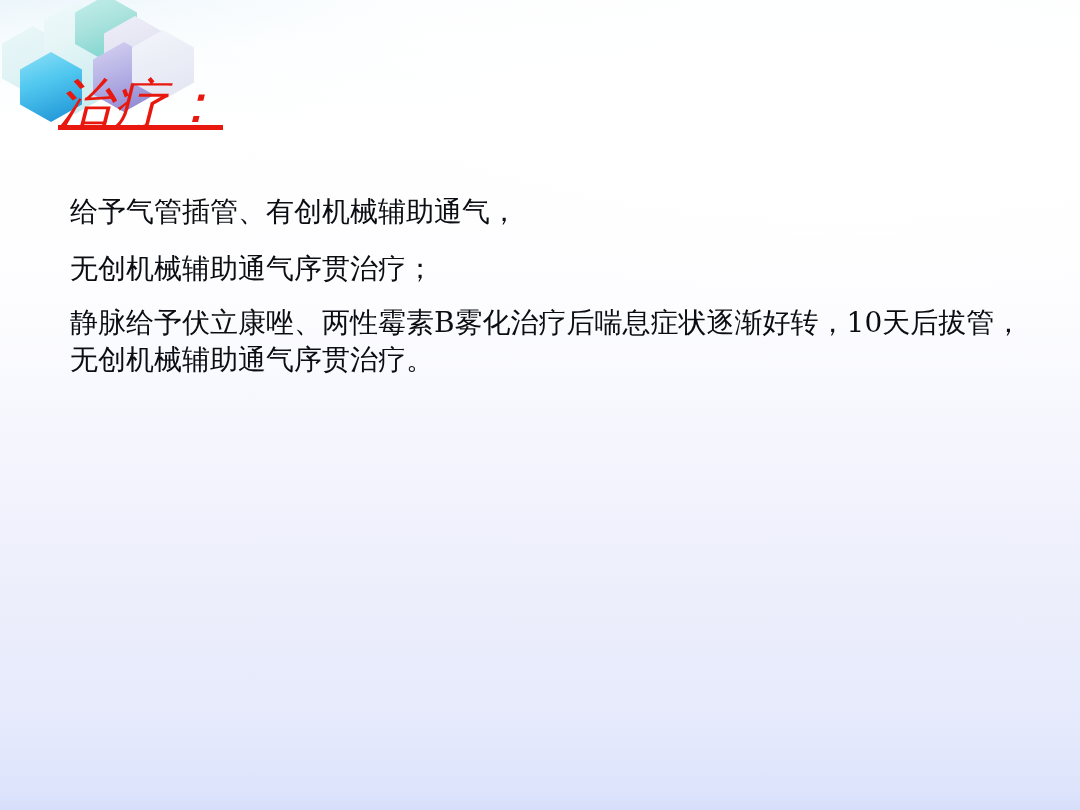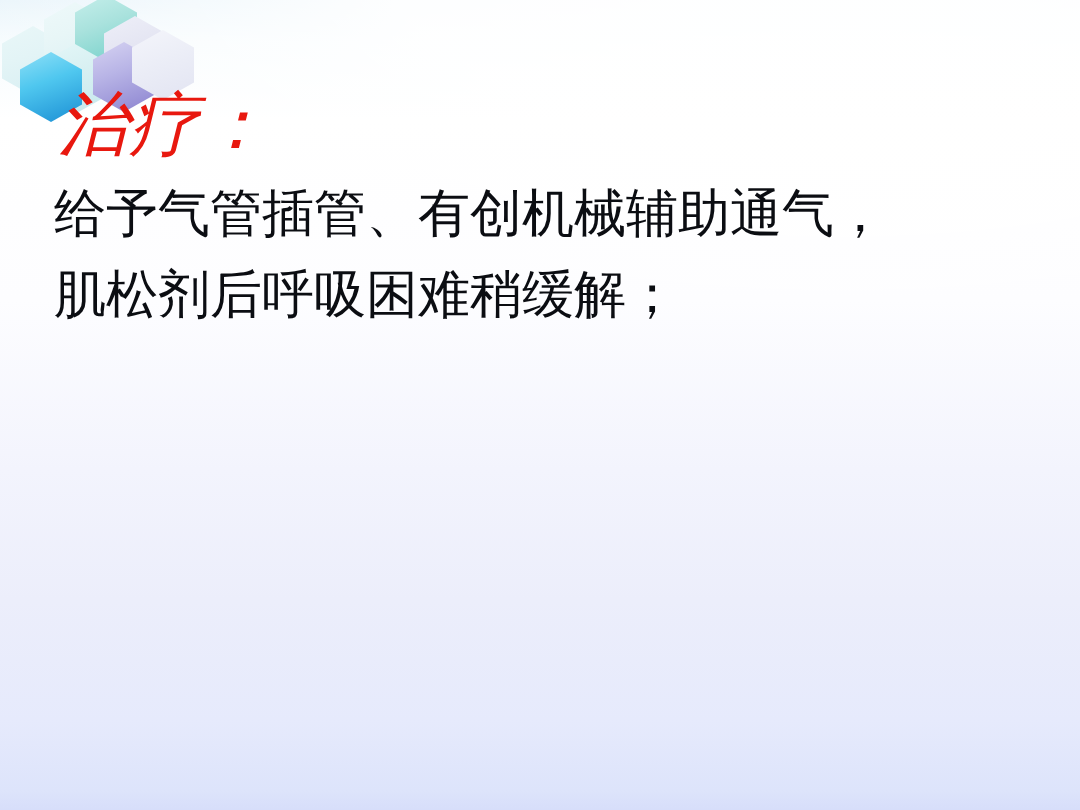--- a/index.html
+++ b/index.html
@@ -44,43 +44,44 @@
     position: absolute;
     width: 62px;
     height: 70px;
     clip-path: polygon(50% 0%, 100% 25%, 100% 75%, 50% 100%, 0% 75%, 0% 25%);
   }
 
   
   #title {
     position: absolute;
     left: 58px;
-    top: 88px;
+    top: 76px;
     font-family: "DejaVu Serif", "Liberation Serif", serif;
-    font-size: 70px;
+    font-size: 54px;
     line-height: 1.05;
     color: #e8180f;
     font-style: italic;
     font-weight: 400;
     letter-spacing: 1px;
     white-space: pre;
+    text-decoration: underline;
   }
 
   
   #body-text {
     position: absolute;
     left: 54px;
     top: 176px;
     width: 990px;
   }
   .para {
     font-family: "DejaVu Serif", "Liberation Serif", serif;
-    font-size: 52px;
+    font-size: 28px;
     color: #0b0d12;
-    margin: 0;
+    margin: 16px;
     white-space: pre-wrap;
     letter-spacing: 0px;
   }
   .para.p1 { line-height: 1.45; margin-bottom: 6px; }
   .para.p2 { line-height: 1.30; margin-bottom: 8px; }
   .para.p3 { line-height: 1.45; margin-bottom: 6px; }
   .para.p4 { line-height: 1.30; }
 </style>
 </head>
 <body>
@@ -95,16 +96,17 @@
       <div class="hex" style="left: 20px; top: 52px; width: 62px; height: 70px; background: linear-gradient(160deg, rgb(143, 224, 247) 0%, rgb(79, 199, 239) 42%, rgb(27, 143, 212) 100%);"></div>
       <div class="hex" style="left: 104px; top: 16px; width: 62px; height: 70px; background: linear-gradient(160deg, rgb(238, 239, 248) 0%, rgb(229, 230, 243) 42%, rgb(218, 219, 238) 100%);"></div>
       <div class="hex" style="left: 93px; top: 42px; width: 62px; height: 70px; background: linear-gradient(160deg, rgb(214, 211, 242) 0%, rgb(184, 180, 230) 42%, rgb(138, 130, 207) 100%);"></div>
       <div class="hex" style="left: 132px; top: 30px; width: 62px; height: 70px; background: linear-gradient(160deg, rgb(244, 245, 251) 0%, rgb(236, 238, 247) 42%, rgb(226, 228, 242) 100%);"></div>
     </div>
 
   <div id="title">治疗：</div>
 
   <div id="body-text">
     <p class="para p1">给予气管插管、有创机械辅助通气，</p>
-    <p class="para p3">肌松剂后呼吸困难稍缓解；</p>
+    <p class="para p3">无创机械辅助通气序贯治疗；</p>
+    <p class="para p4">静脉给予伏立康唑、两性霉素B雾化治疗后喘息症状逐渐好转，10天后拔管，无创机械辅助通气序贯治疗。</p>
   </div>
 
 </div>
 
 </body></html>

